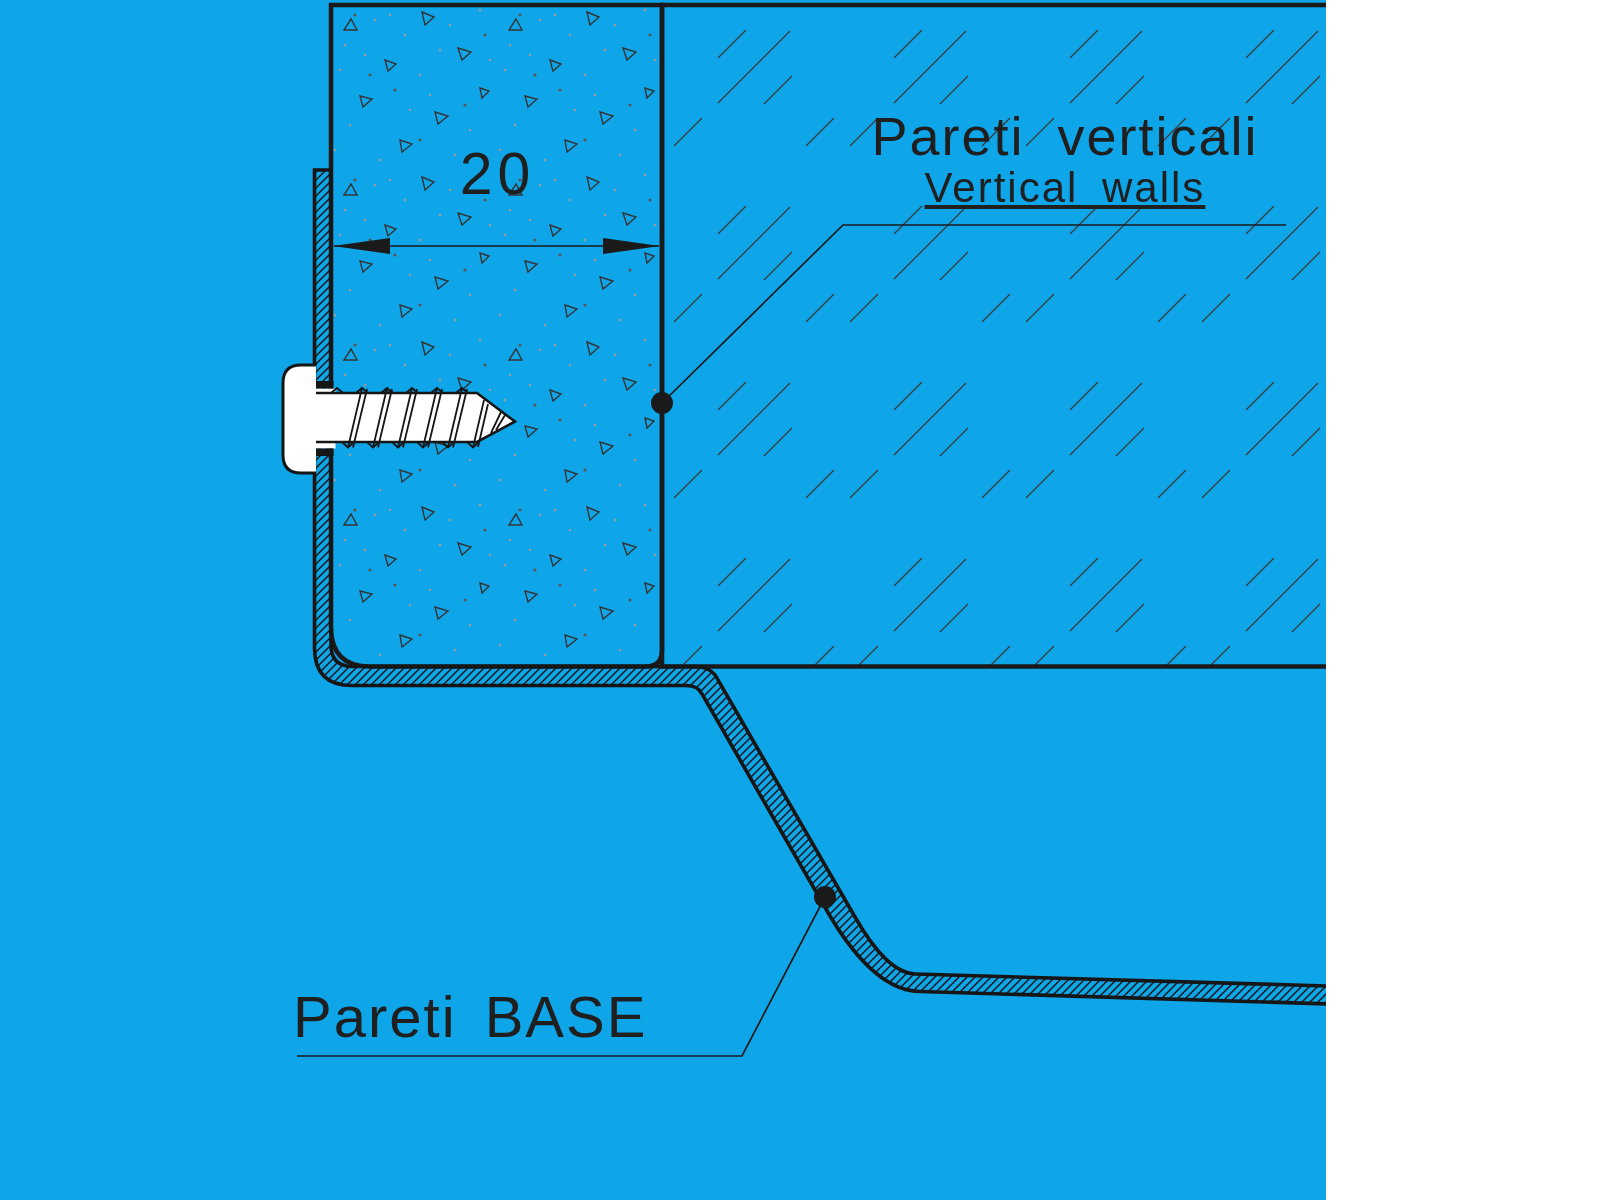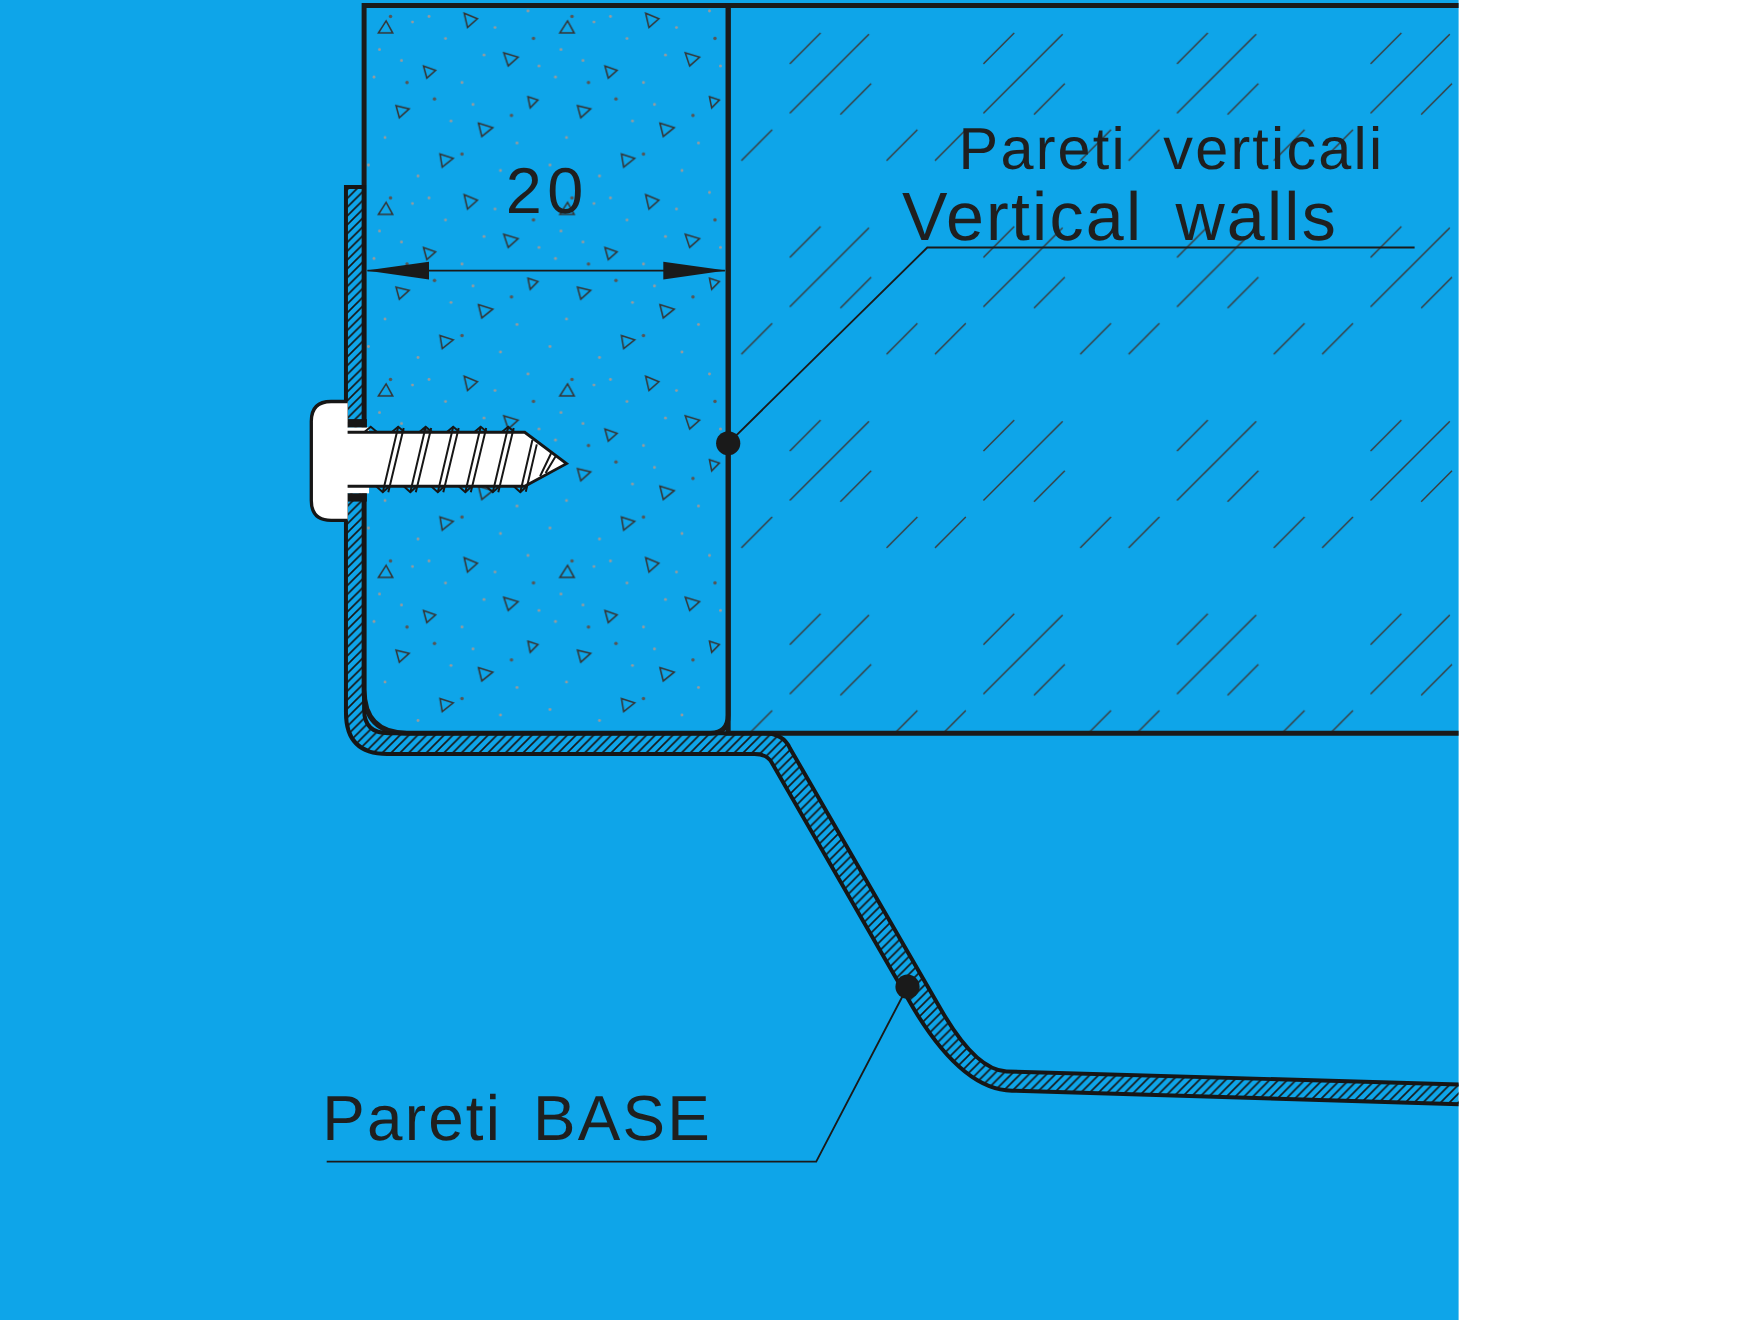--- a/index.html
+++ b/index.html
@@ -13,21 +13,21 @@
   .stage svg{position:absolute;left:0;top:0;}
   .cad-label{
     position:absolute;
     color:#1f1f1f;
     font-family:"Liberation Sans", sans-serif;
     font-weight:400;
     white-space:nowrap;
     line-height:1;
   }
   .lbl-pareti1{left:820px;top:109px;width:490px;text-align:center;font-size:54px;letter-spacing:2px;word-spacing:16px;}
-  .lbl-pareti2{left:820px;top:167px;width:490px;text-align:left;font-size:62px;letter-spacing:2px;word-spacing:10px;}
+  .lbl-pareti2{left:820px;top:167px;width:490px;text-align:center;font-size:42px;letter-spacing:2px;word-spacing:10px;text-decoration:underline;}
   .lbl-phantom{left:293px;top:988px;font-size:58px;letter-spacing:2px;word-spacing:10px;}
   .lbl-dim20{left:420px;top:145px;width:155px;text-align:center;font-size:59px;letter-spacing:5px;}
 </style>
 </head>
 <body>
 
 <div class="stage">
 
 <svg width="1600" height="1200" viewBox="0 0 1600 1200">
   <defs>

